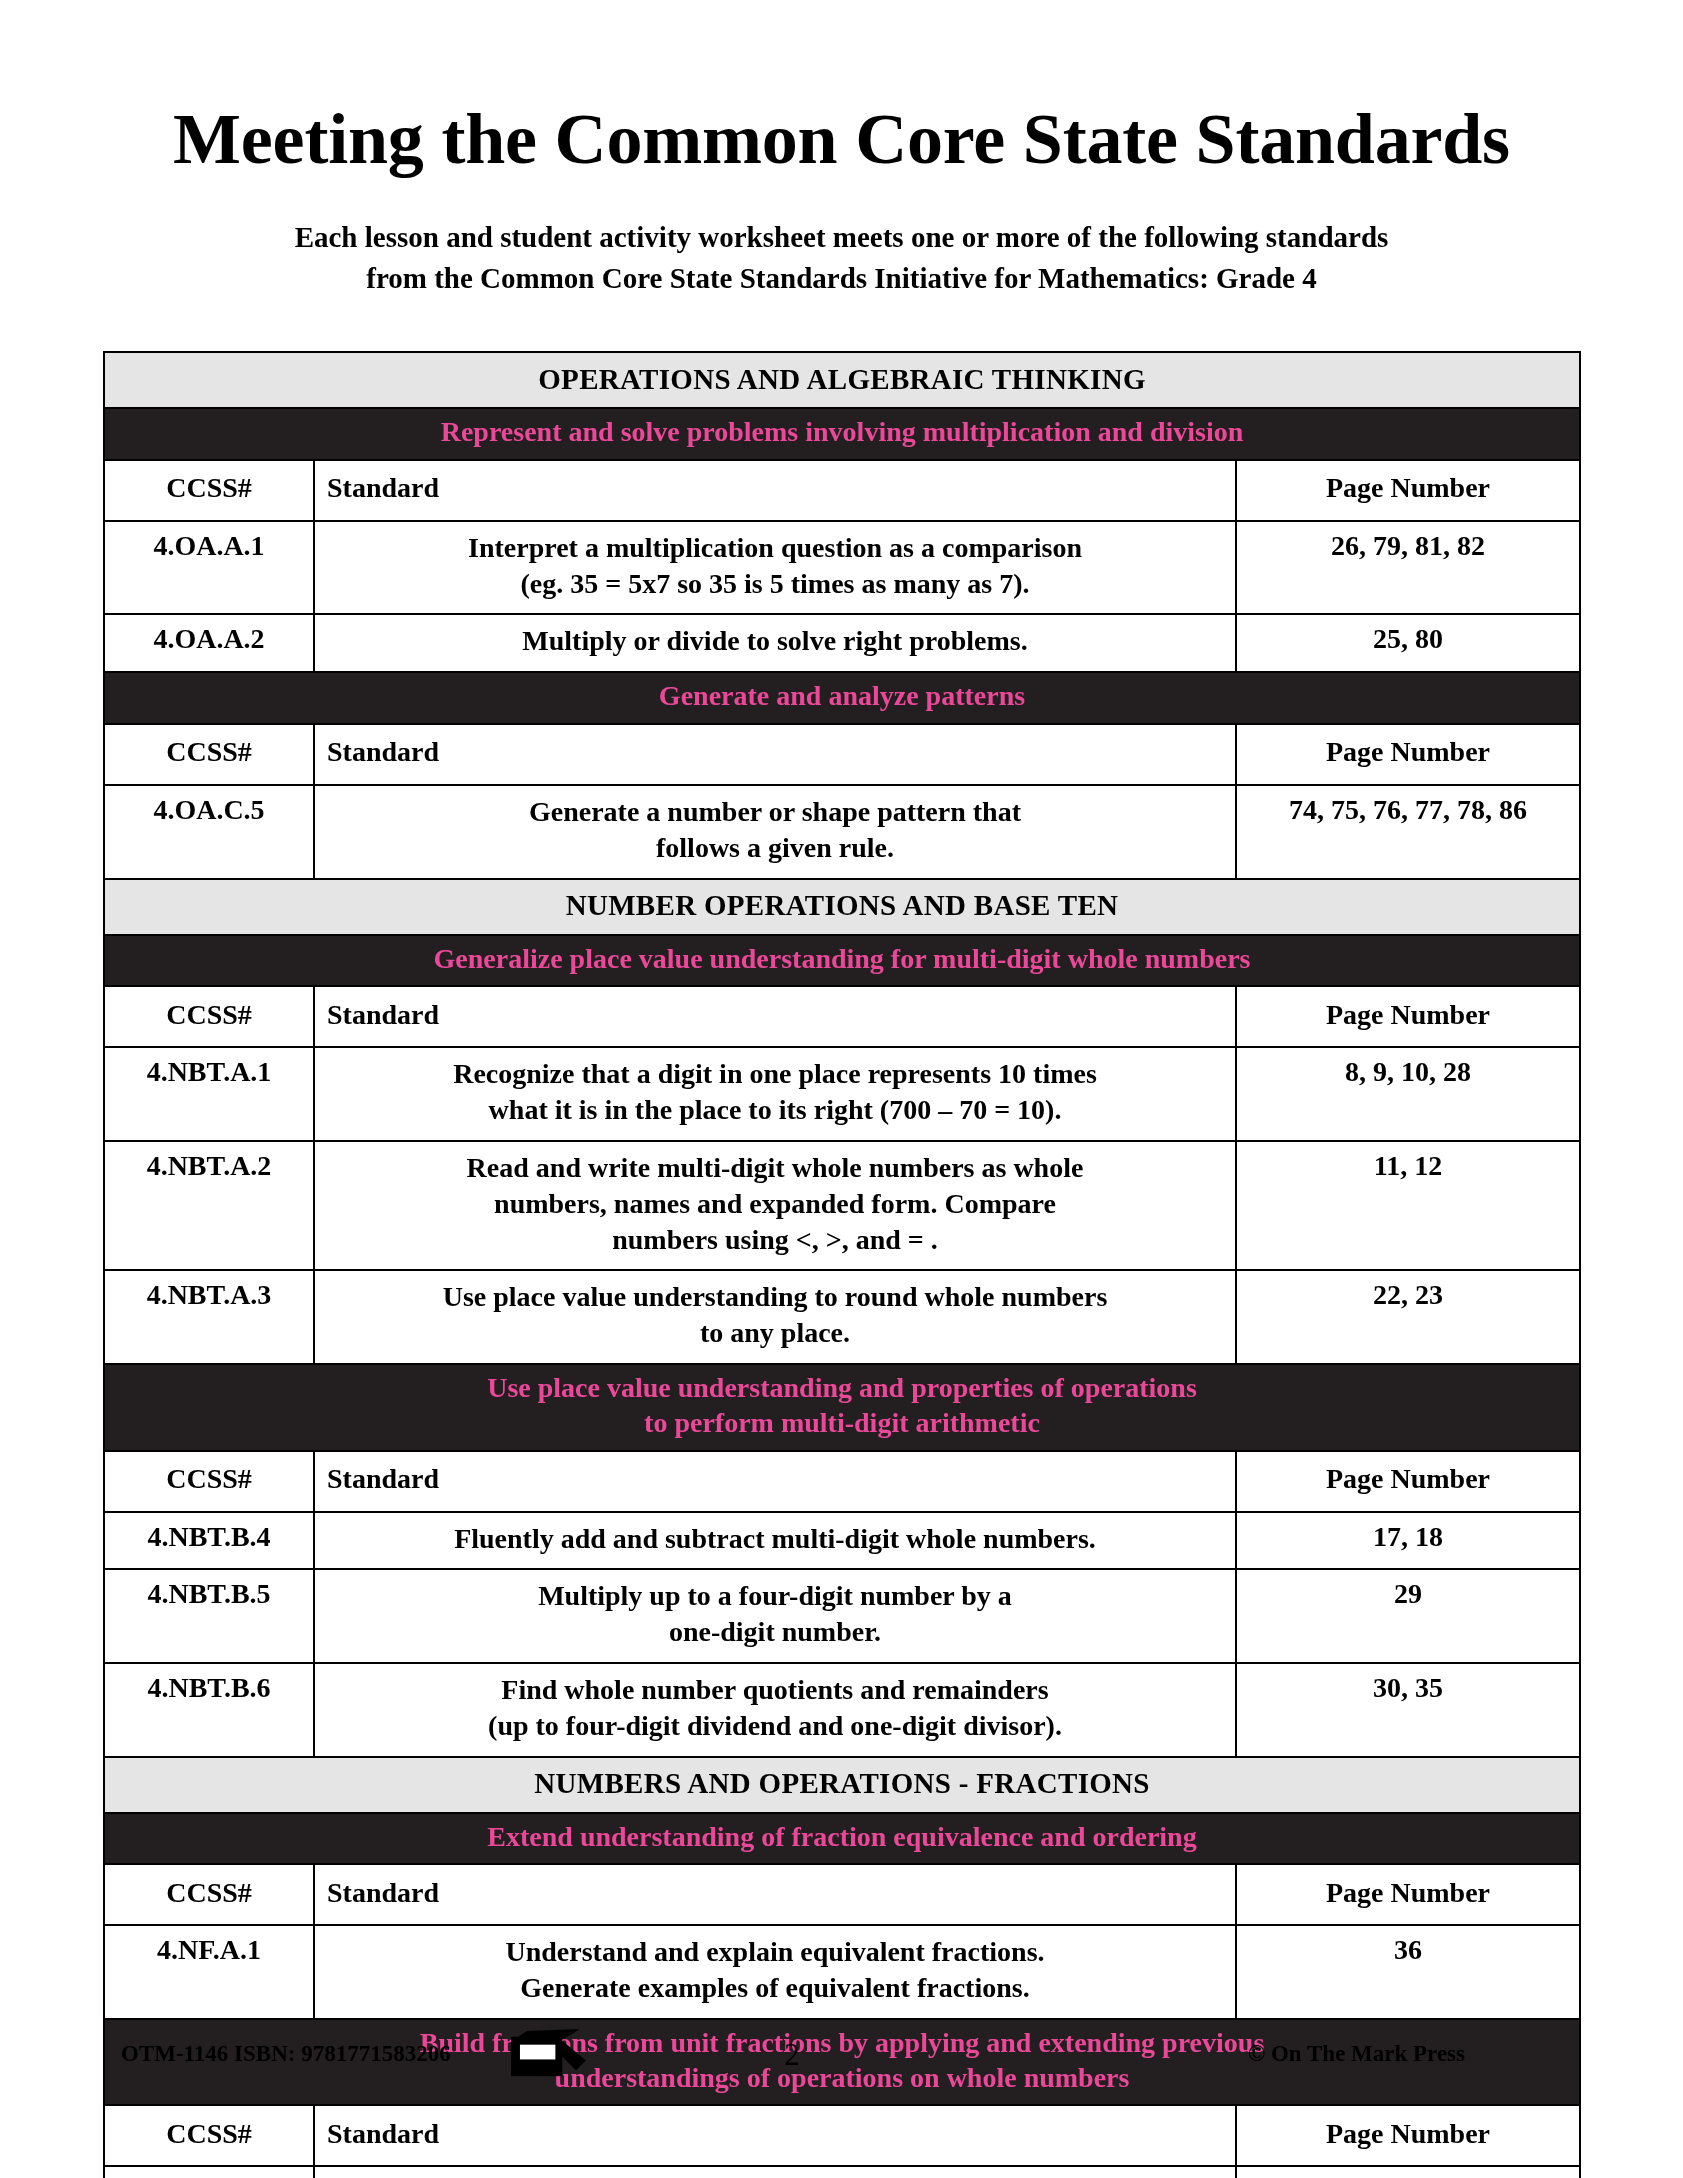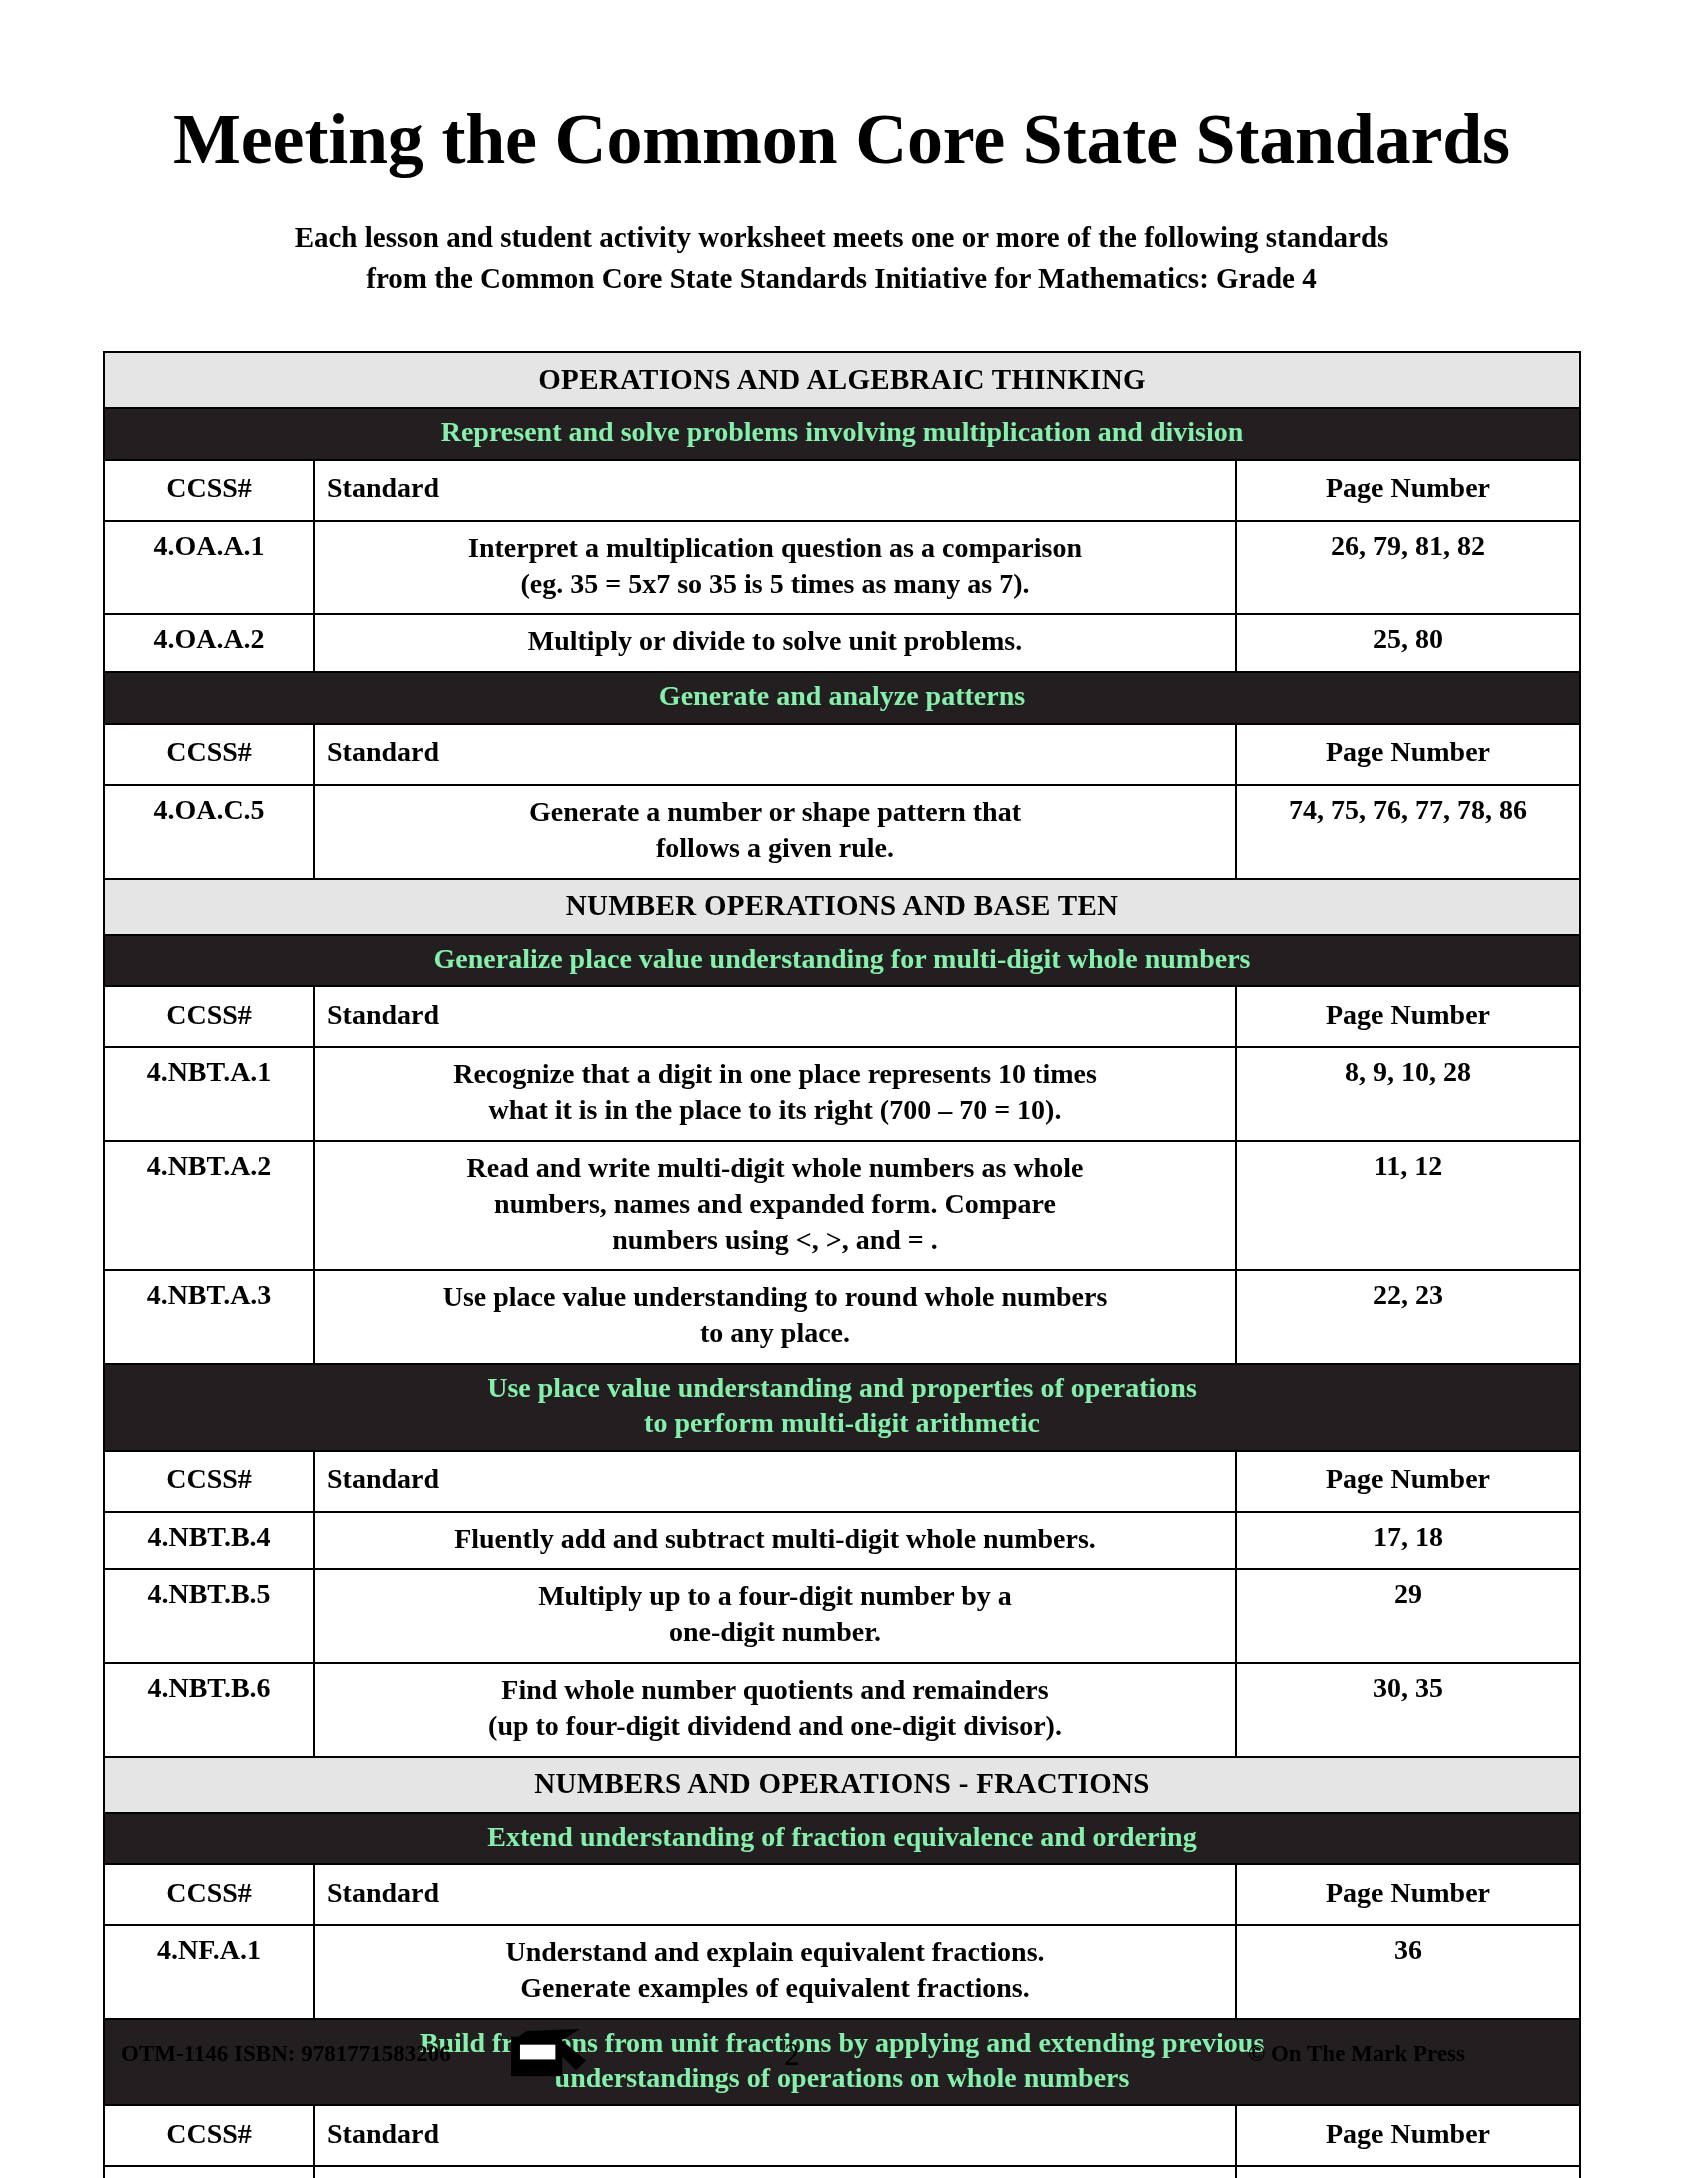--- a/index.html
+++ b/index.html
@@ -73,21 +73,21 @@
     letter-spacing: 0.3px;
     height: 46px;
     padding: 3px 0 5px 0;
     border-left: 2.5px solid #000;
     border-right: 2.5px solid #000;
   }
 
   
   td.cluster-band {
     background: #231f20;
-    color: #86efac;
+    color: #ec4899;
     text-align: center;
     font-size: 28px;
     font-weight: bold;
     line-height: 1.24;
     padding: 6px 10px 9px 10px;
   }
 
   
   td.col-head {
     font-size: 28px;
@@ -194,21 +194,21 @@
           <td class="col-head std">Standard</td>
           <td class="col-head page">Page Number</td>
         </tr>
         <tr>
           <td class="cell-ccss">4.OA.A.1</td>
           <td class="cell-std"><span>Interpret a multiplication question as a comparison</span><br><span>(eg. 35 = 5x7 so 35 is 5 times as many as 7).</span></td>
           <td class="cell-page">26, 79, 81, 82</td>
         </tr>
         <tr>
           <td class="cell-ccss">4.OA.A.2</td>
-          <td class="cell-std"><span>Multiply or divide to solve unit problems.</span></td>
+          <td class="cell-std"><span>Multiply or divide to solve right problems.</span></td>
           <td class="cell-page">25, 80</td>
         </tr>
         <tr>
           <td class="cluster-band" colspan="3"><span>Generate and analyze patterns</span></td>
         </tr>
         <tr>
           <td class="col-head ccss">CCSS#</td>
           <td class="col-head std">Standard</td>
           <td class="col-head page">Page Number</td>
         </tr>

